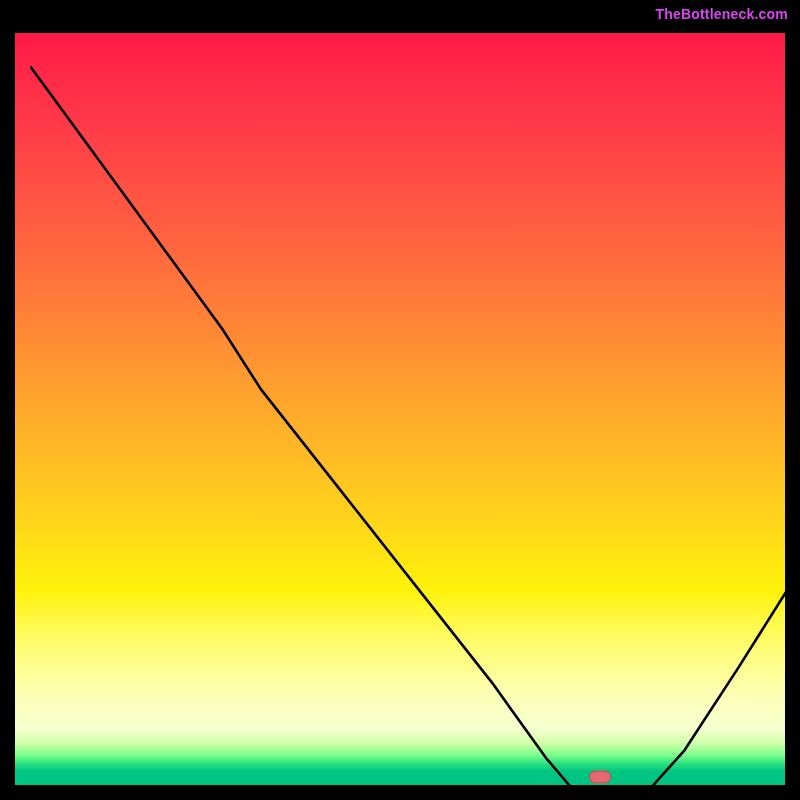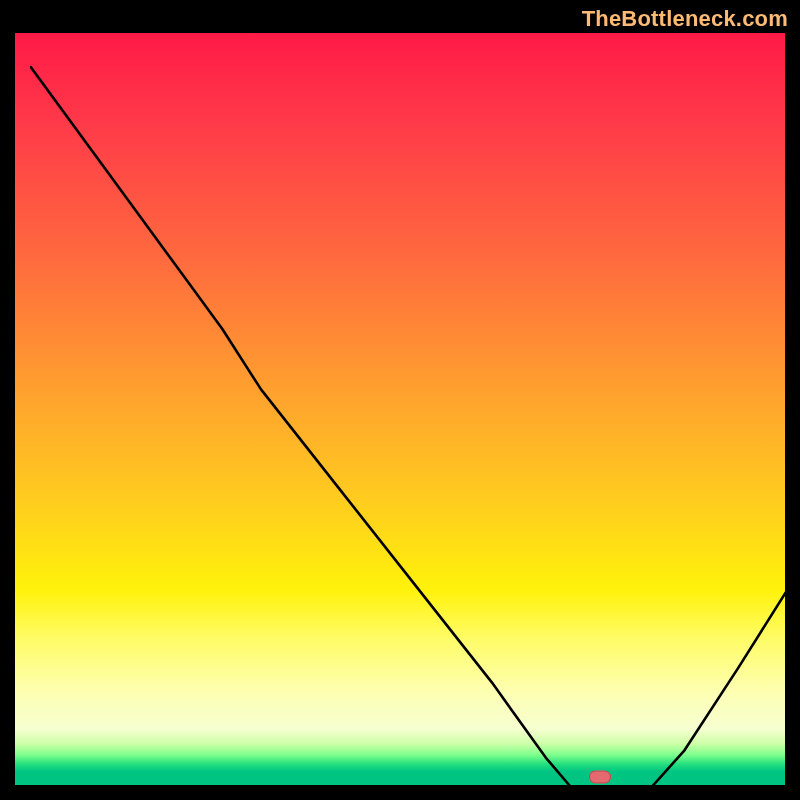--- a/index.html
+++ b/index.html
@@ -62,22 +62,22 @@
     top: 33px;
     width: 770px;
     height: 752px;
     pointer-events: none;
   }
 
   .watermark {
     position: absolute;
     top: 6px;
     right: 12px;
-    color: #fdba74;
-    font-size: 22px;
+    color: #d946ef;
+    font-size: 14px;
     font-weight: 600;
     letter-spacing: 0.2px;
   }
 
   .marker {
     position: absolute;
     border-radius: 10px;
     transform: translate(-50%, -50%);
   }
 </style>

